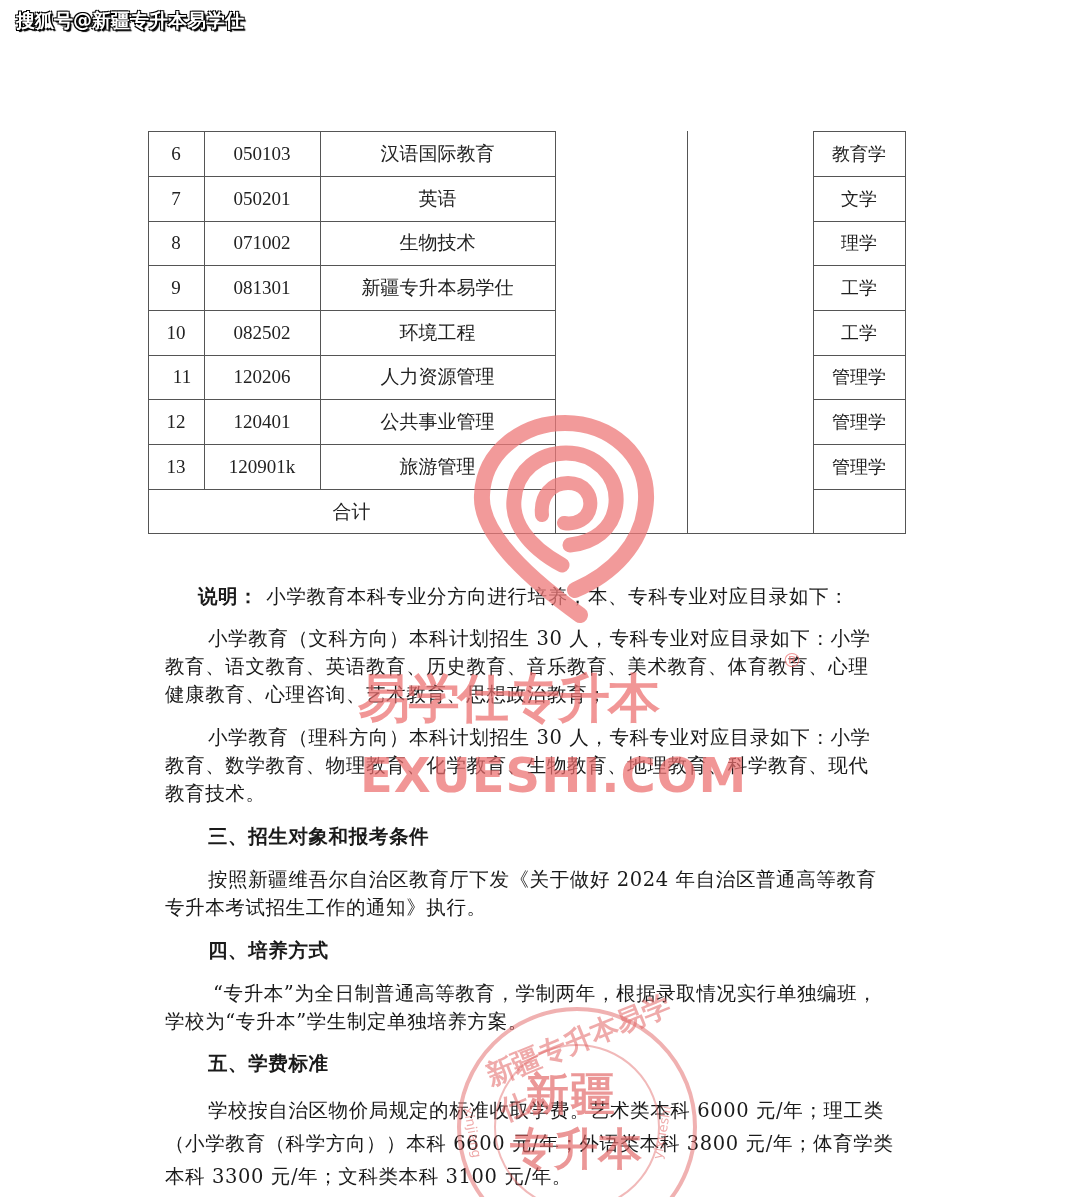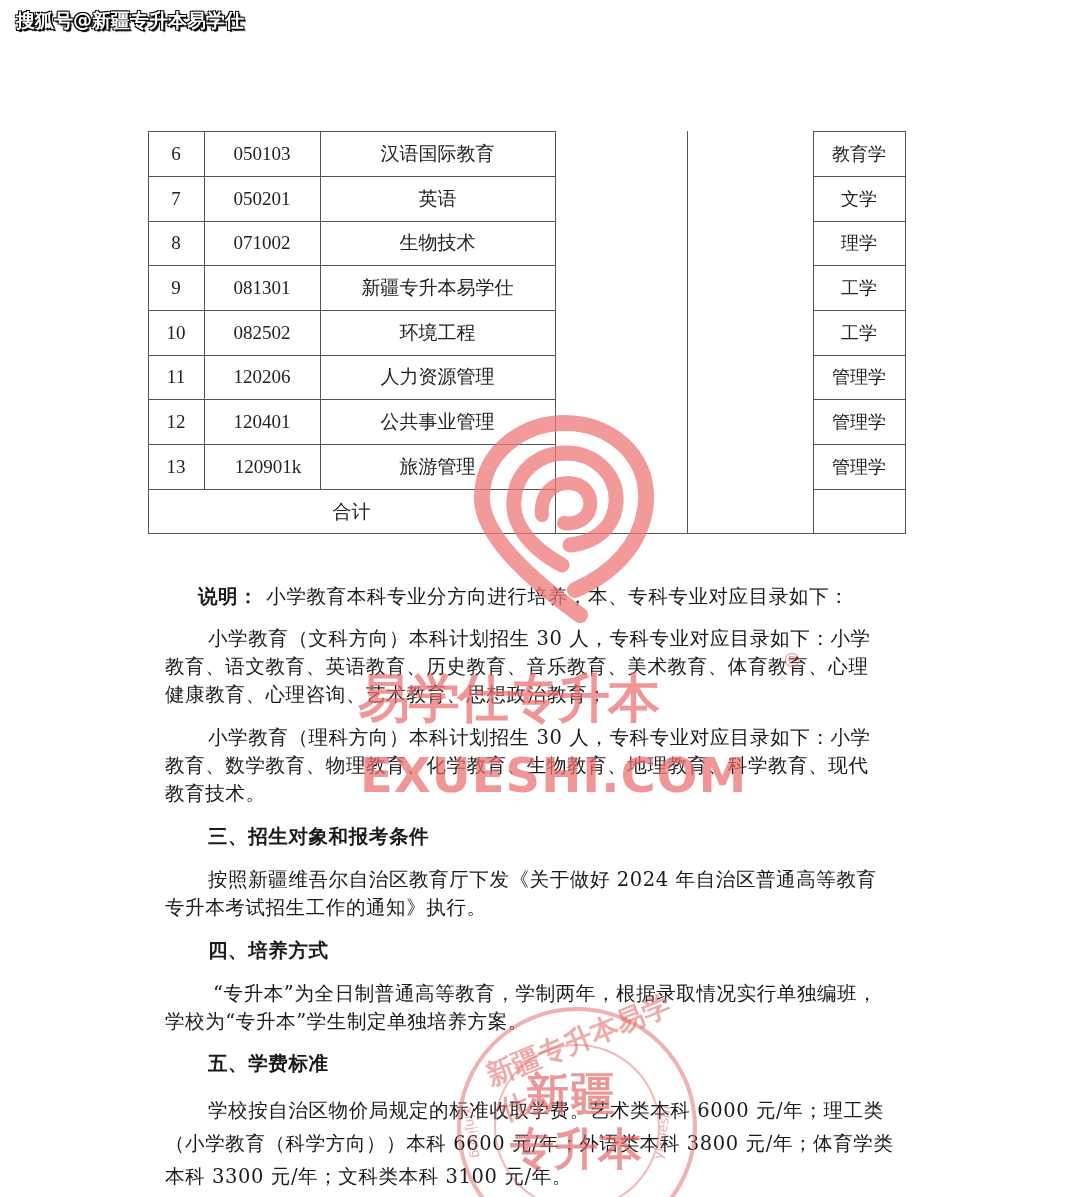--- a/index.html
+++ b/index.html
@@ -91,32 +91,32 @@
   <div class="cell num" style="left:148px;top:266px;width:56px;">9</div>
   <div class="cell num" style="left:204px;top:266px;width:116px;">081301</div>
   <div class="cell" style="left:320px;top:266px;width:235px;">新疆专升本易学仕</div>
   <div class="cell" style="left:813px;top:266px;width:92px;font-size:18px;">工学</div>
 
   <div class="cell num" style="left:148px;top:311px;width:56px;">10</div>
   <div class="cell num" style="left:204px;top:311px;width:116px;">082502</div>
   <div class="cell" style="left:320px;top:311px;width:235px;">环境工程</div>
   <div class="cell" style="left:813px;top:311px;width:92px;font-size:18px;">工学</div>
 
-  <div class="cell num" style="left:148px;top:355px;width:56px;">11</div>
+  <div class="cell num" style="left:148px;top:355px;width:56px;padding-left:6px;">11</div>
   <div class="cell num" style="left:204px;top:355px;width:116px;">120206</div>
   <div class="cell" style="left:320px;top:355px;width:235px;">人力资源管理</div>
   <div class="cell" style="left:813px;top:355px;width:92px;font-size:18px;">管理学</div>
 
   <div class="cell num" style="left:148px;top:400px;width:56px;">12</div>
   <div class="cell num" style="left:204px;top:400px;width:116px;">120401</div>
   <div class="cell" style="left:320px;top:400px;width:235px;">公共事业管理</div>
   <div class="cell" style="left:813px;top:400px;width:92px;font-size:18px;">管理学</div>
 
   <div class="cell num" style="left:148px;top:445px;width:56px;">13</div>
-  <div class="cell num" style="left:204px;top:445px;width:116px;padding-left:6px;">120901k</div>
+  <div class="cell num" style="left:204px;top:445px;width:116px;">120901k</div>
   <div class="cell" style="left:320px;top:445px;width:235px;">旅游管理</div>
   <div class="cell" style="left:813px;top:445px;width:92px;font-size:18px;">管理学</div>
 
   <div class="cell" style="left:148px;top:490px;width:407px;">合计</div>
 </div>
 
 <div class="txt" style="left:198px;top:583px;">
   <span class="bold">说明：</span><span style="margin-left:8px;">小学教育本科专业分方向进行培养，本、专科专业对应目录如下：</span>
 </div>
 

